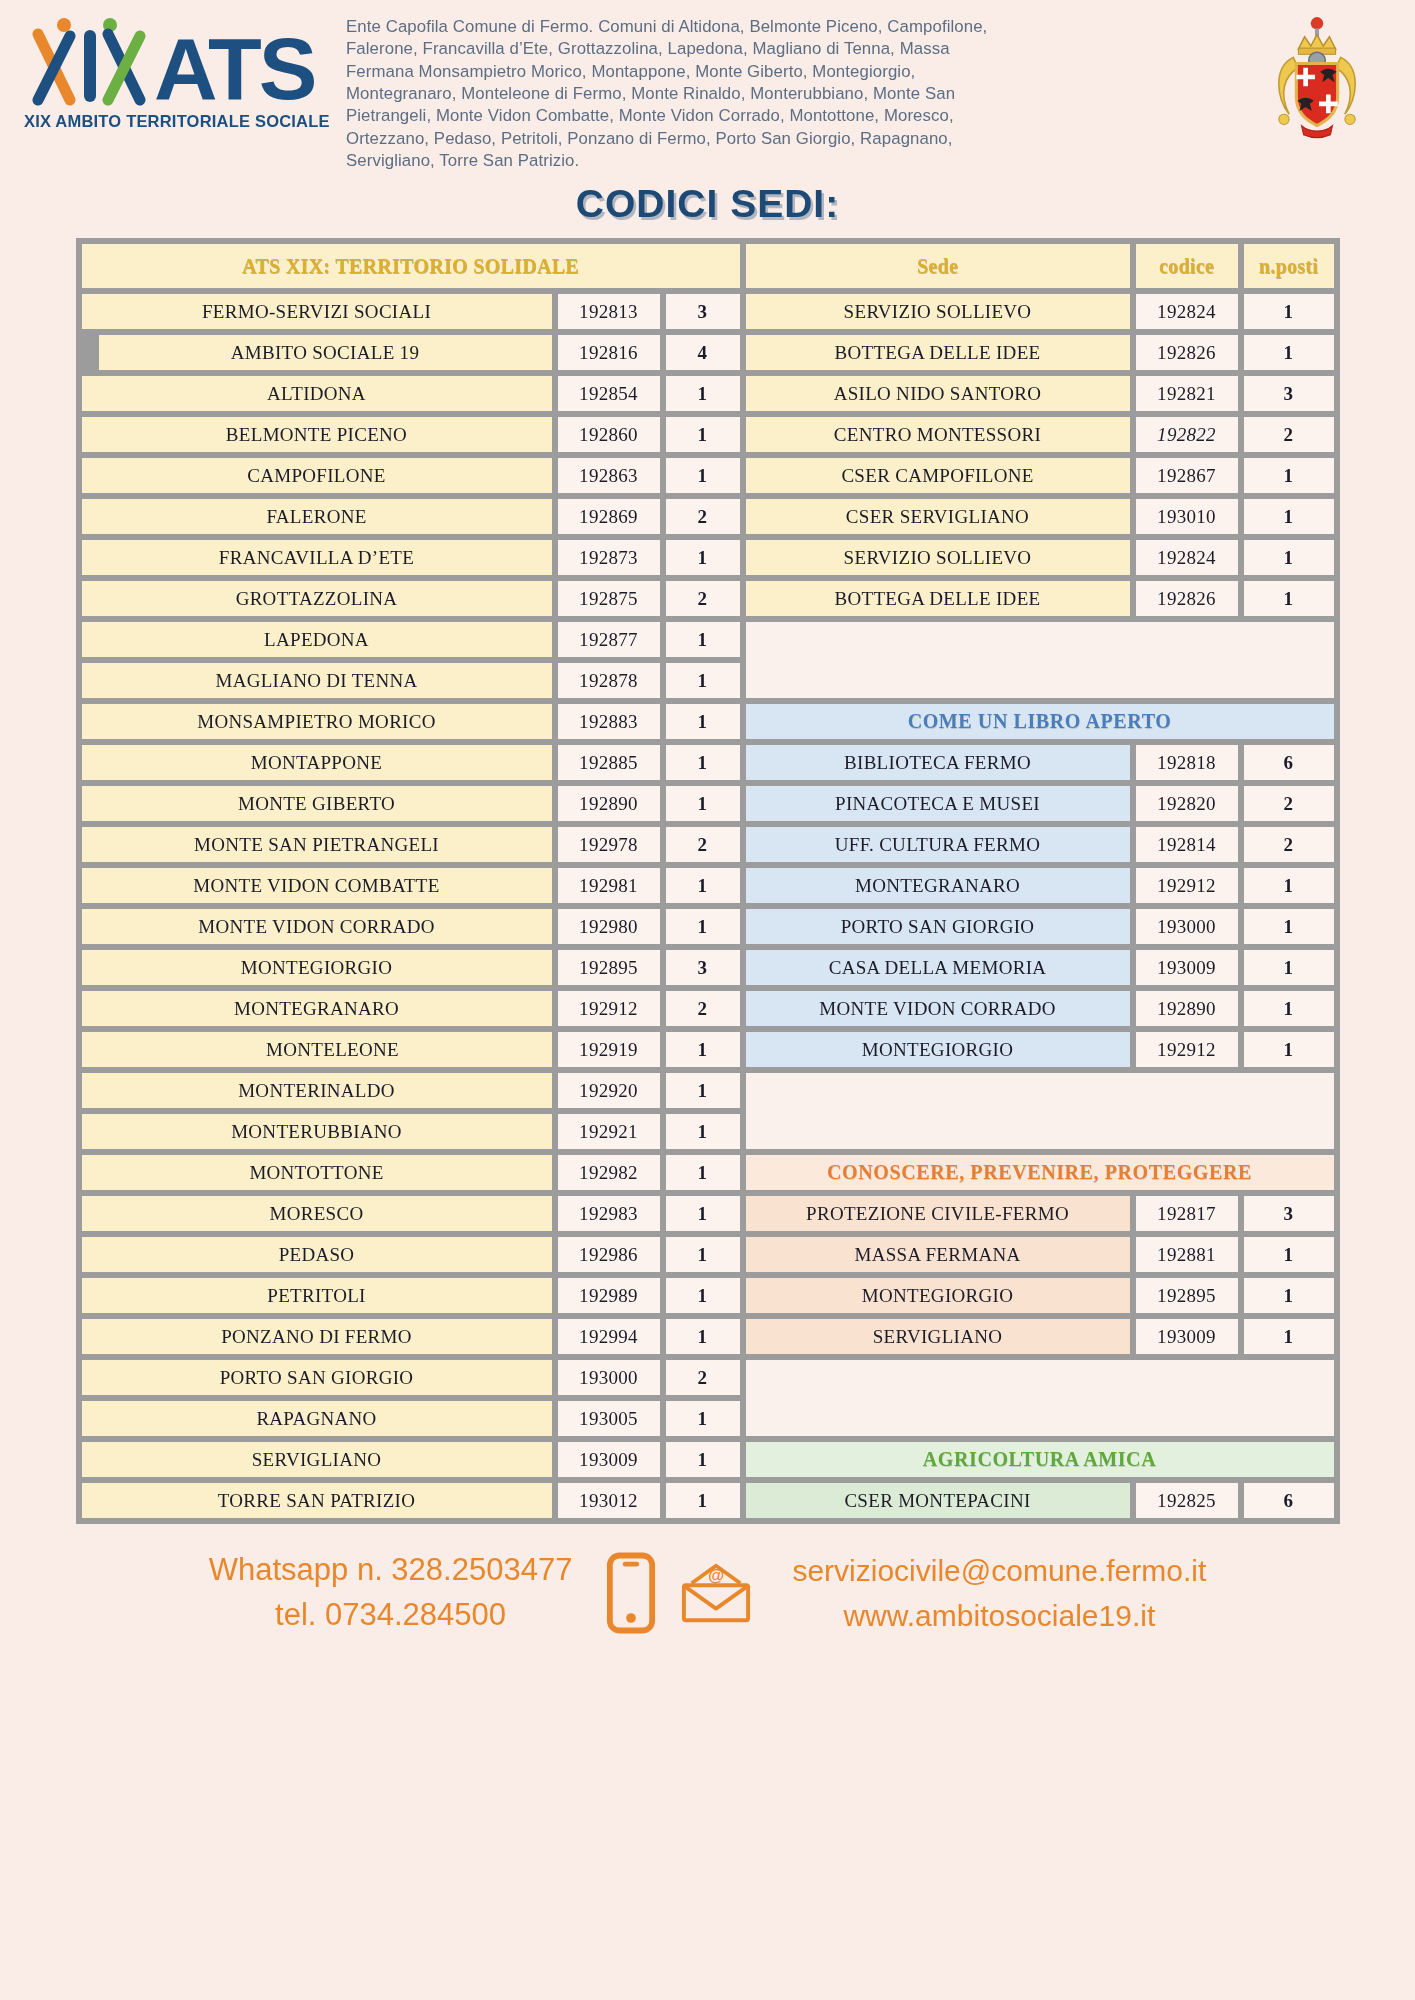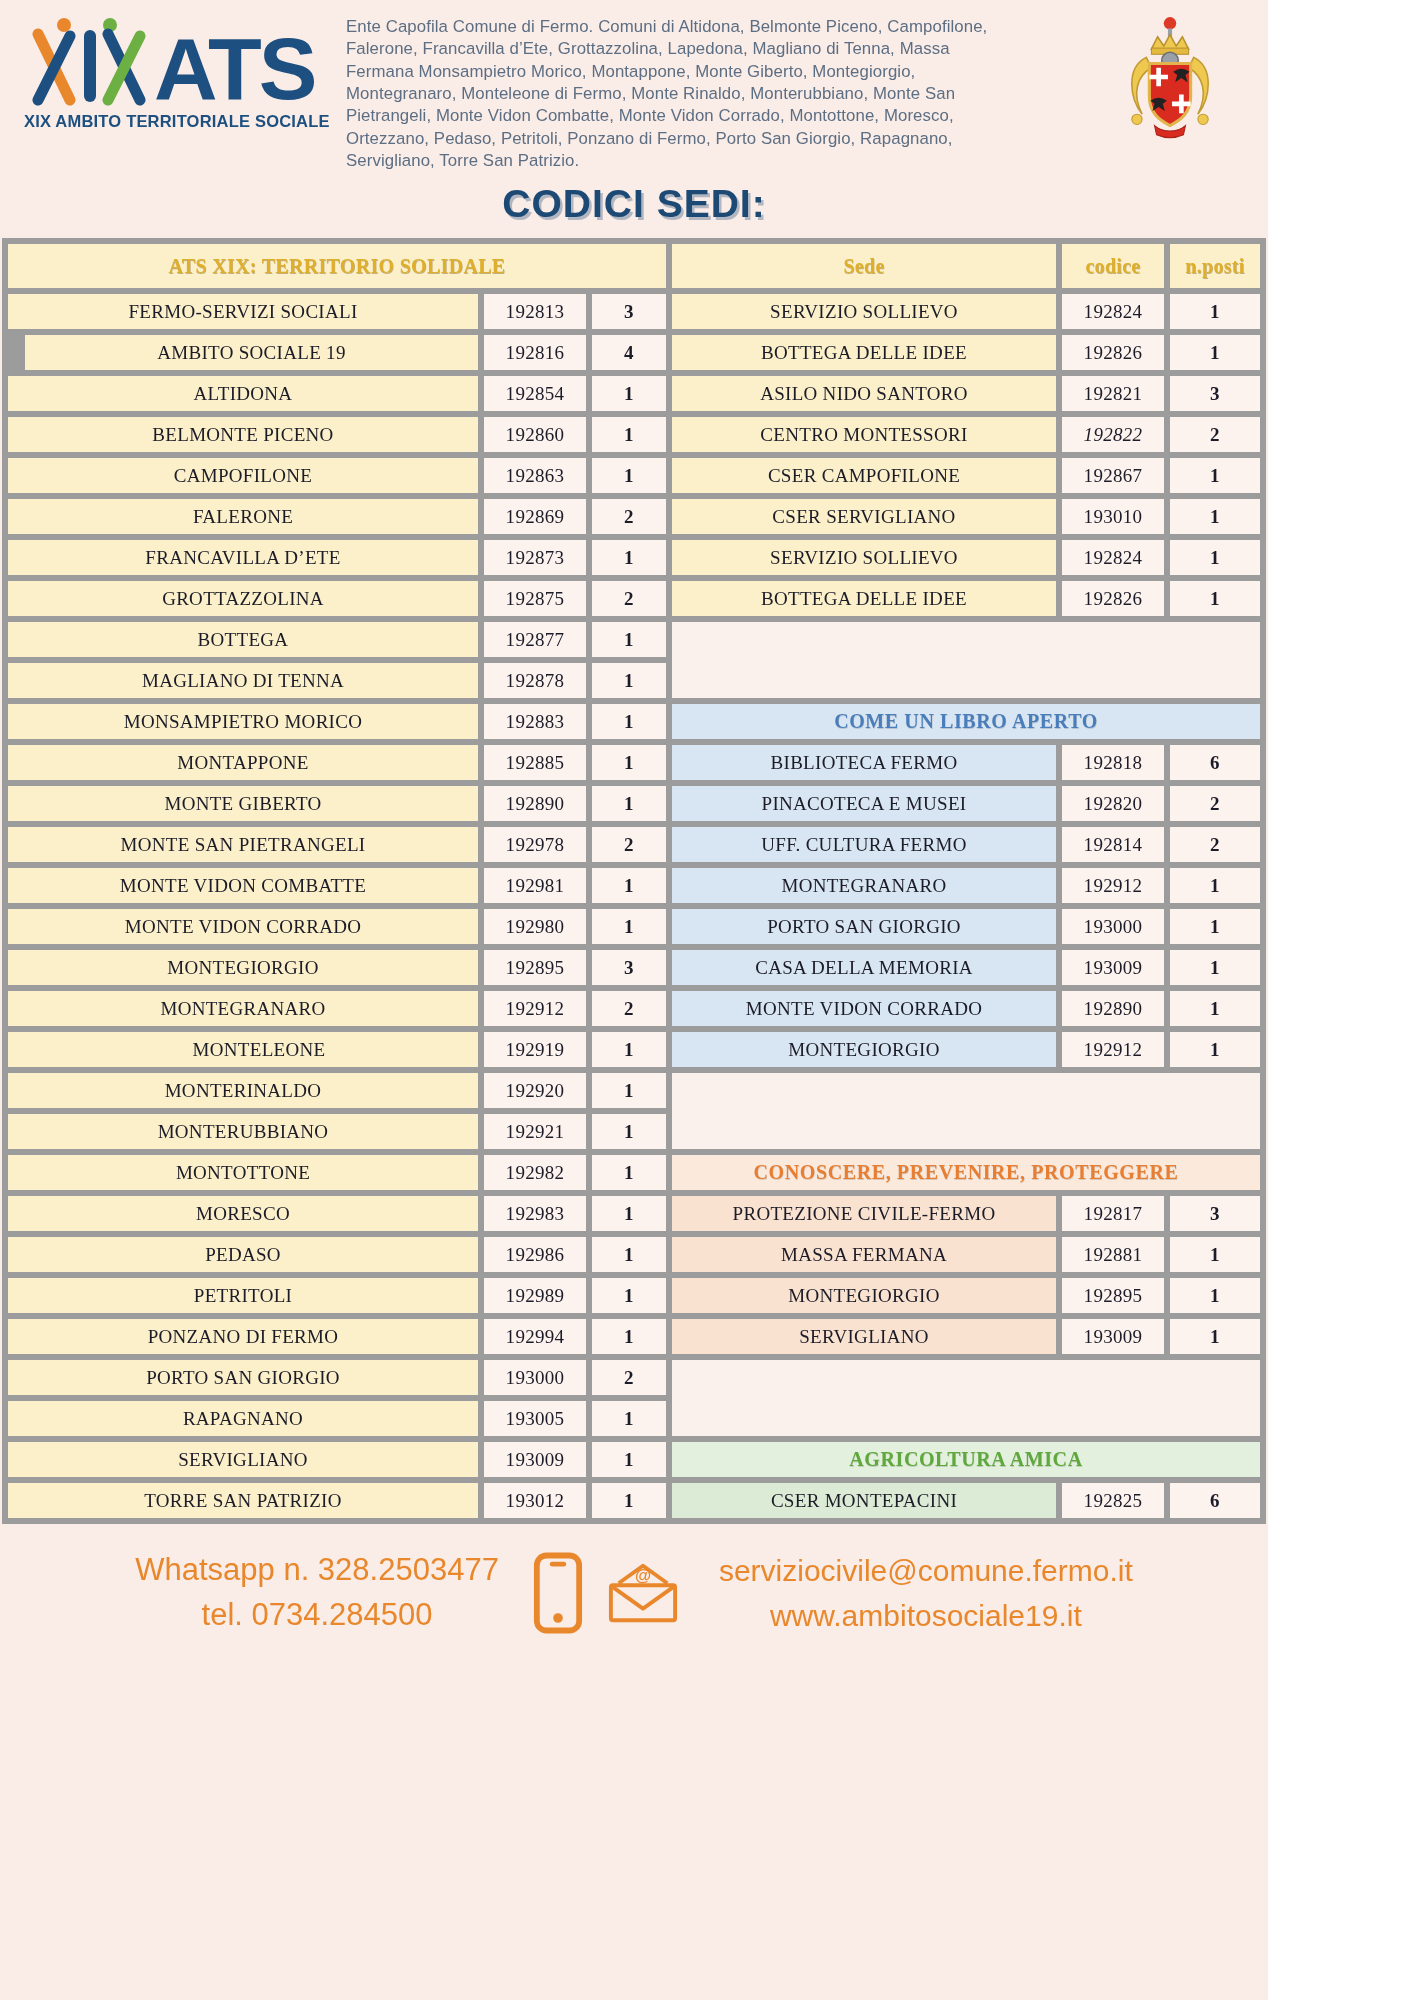--- a/index.html
+++ b/index.html
@@ -1,17 +1,17 @@
 <!DOCTYPE html>
 <html><head>
 <meta charset="utf-8">
 <style>
   html,body{margin:0;padding:0;}
   .page{
-    width:1268px;height:2000px;position:relative;overflow:hidden;
+    width:1415px;height:2000px;position:relative;overflow:hidden;
     background:#faece6;font-family:"Liberation Sans",sans-serif;
   }
   
   .header{display:flex;align-items:flex-start;padding:14px 26px 0 24px;}
   .logo{width:318px;flex:0 0 auto;}
   .logo-sub{
     font-weight:bold;color:#1d5080;font-size:16.5px;letter-spacing:.2px;
     margin-top:2px;white-space:nowrap;
   }
   .desc{
@@ -127,21 +127,21 @@
       <div class="cell plain bold" style="grid-area: 6 / 3 / 7 / 4;">1</div>
       <div class="cell yellow" style="grid-area: 7 / 1 / 8 / 2;">FALERONE</div>
       <div class="cell plain" style="grid-area: 7 / 2 / 8 / 3;">192869</div>
       <div class="cell plain bold" style="grid-area: 7 / 3 / 8 / 4;">2</div>
       <div class="cell yellow" style="grid-area: 8 / 1 / 9 / 2;">FRANCAVILLA D’ETE</div>
       <div class="cell plain" style="grid-area: 8 / 2 / 9 / 3;">192873</div>
       <div class="cell plain bold" style="grid-area: 8 / 3 / 9 / 4;">1</div>
       <div class="cell yellow" style="grid-area: 9 / 1 / 10 / 2;">GROTTAZZOLINA</div>
       <div class="cell plain" style="grid-area: 9 / 2 / 10 / 3;">192875</div>
       <div class="cell plain bold" style="grid-area: 9 / 3 / 10 / 4;">2</div>
-      <div class="cell yellow" style="grid-area: 10 / 1 / 11 / 2;">BOTTEGA</div>
+      <div class="cell yellow" style="grid-area: 10 / 1 / 11 / 2;">LAPEDONA</div>
       <div class="cell plain" style="grid-area: 10 / 2 / 11 / 3;">192877</div>
       <div class="cell plain bold" style="grid-area: 10 / 3 / 11 / 4;">1</div>
       <div class="cell yellow" style="grid-area: 11 / 1 / 12 / 2;">MAGLIANO DI TENNA</div>
       <div class="cell plain" style="grid-area: 11 / 2 / 12 / 3;">192878</div>
       <div class="cell plain bold" style="grid-area: 11 / 3 / 12 / 4;">1</div>
       <div class="cell yellow" style="grid-area: 12 / 1 / 13 / 2;">MONSAMPIETRO MORICO</div>
       <div class="cell plain" style="grid-area: 12 / 2 / 13 / 3;">192883</div>
       <div class="cell plain bold" style="grid-area: 12 / 3 / 13 / 4;">1</div>
       <div class="cell yellow" style="grid-area: 13 / 1 / 14 / 2;">MONTAPPONE</div>
       <div class="cell plain" style="grid-area: 13 / 2 / 14 / 3;">192885</div>

